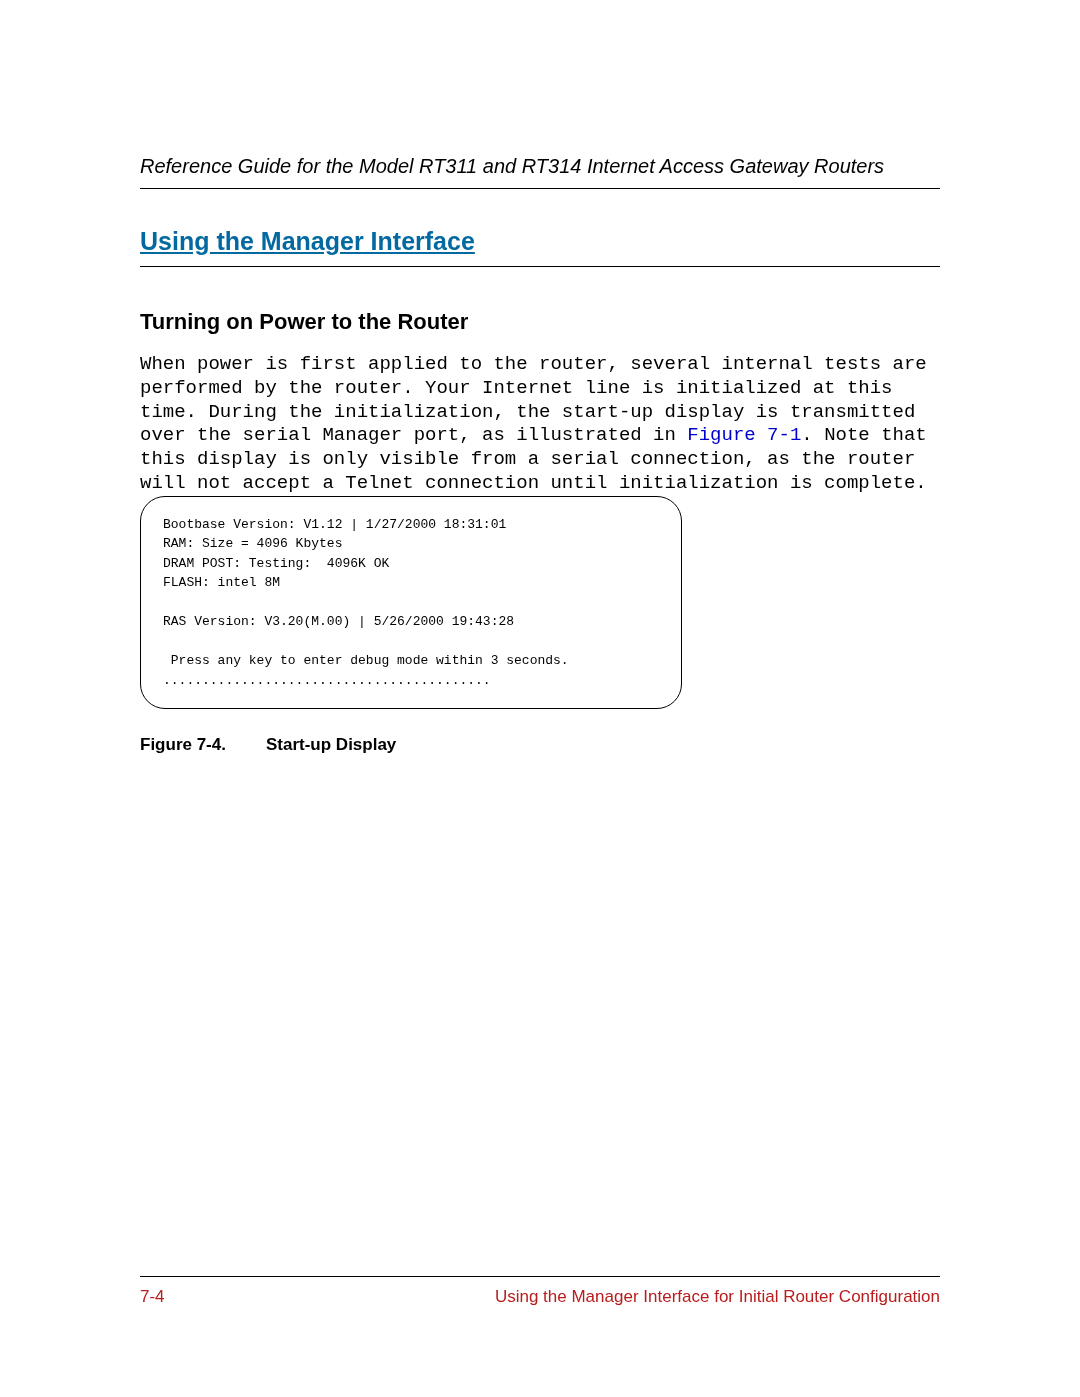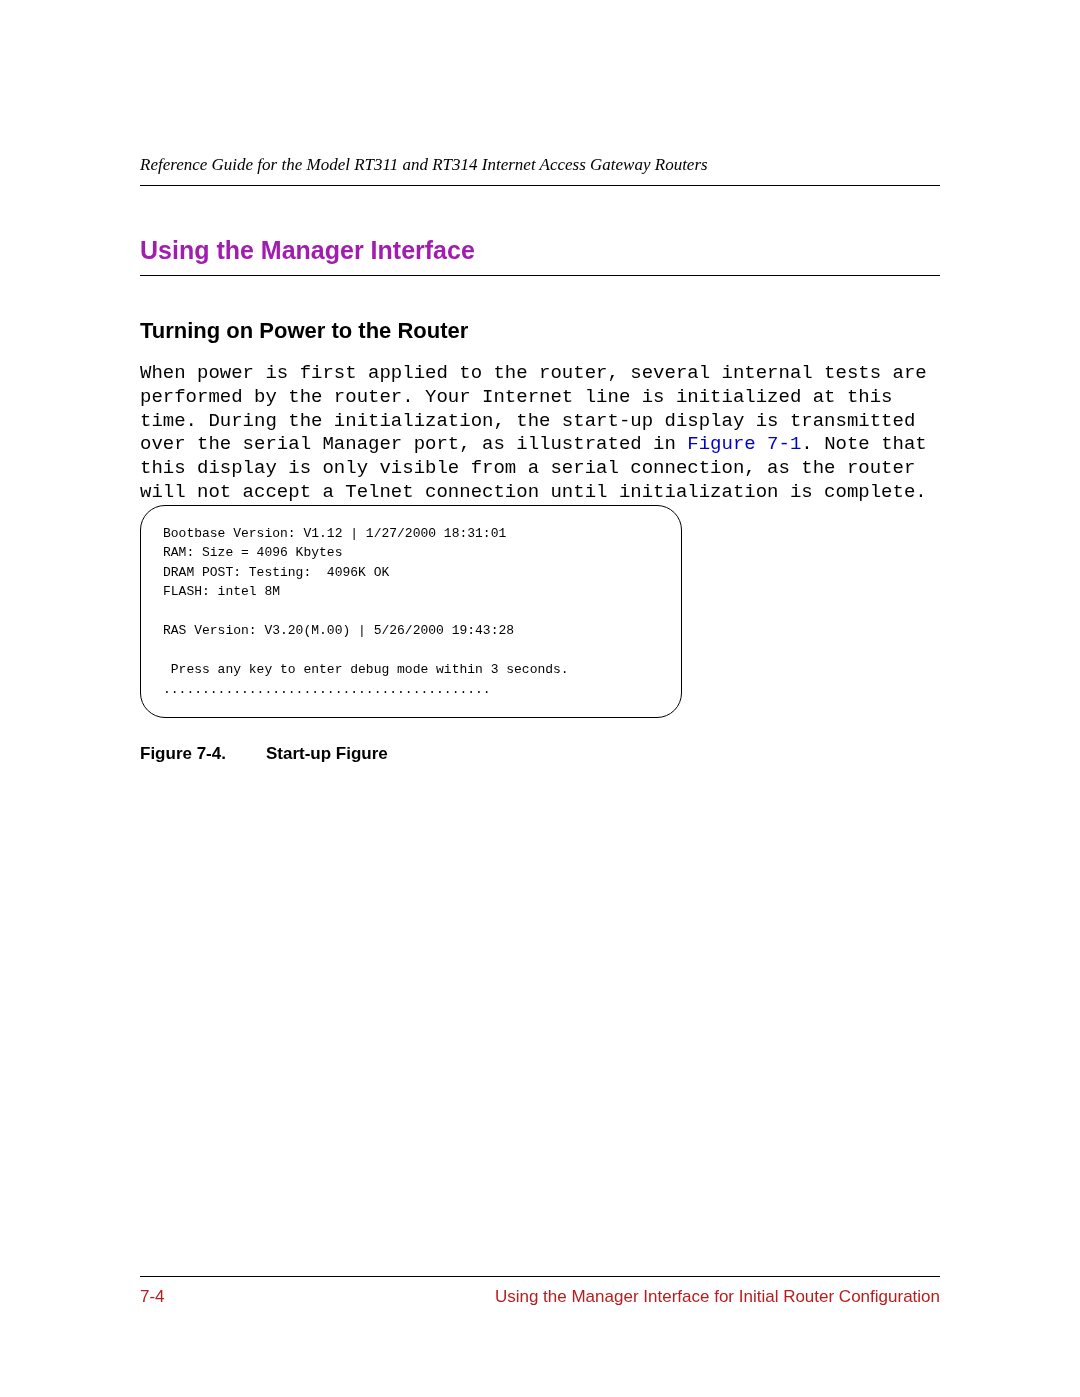--- a/index.html
+++ b/index.html
@@ -12,35 +12,36 @@
       height: 1397px;
       background: #ffffff;
       font-family: Georgia, 'Times New Roman', serif;
       position: relative;
     }
     .page {
       padding: 155px 140px 0 140px;
     }
     .header-title {
       font-style: italic;
-      font-family: Liberation Serif, serif;
-      font-size: 17px;
+      font-family: Liberation Sans, sans-serif;
+      font-size: 20px;
       color: #000;
       border-bottom: 1.5px solid #000;
       padding-bottom: 10px;
-      margin-bottom: 50px;
+      margin-bottom: 38px;
     }
     .section-title {
       font-family: Arial, Helvetica, sans-serif;
       font-weight: bold;
       font-size: 25px;
-      color: #a21caf;
+      color: #0369a1;
       border-bottom: 1.5px solid #000;
       padding-bottom: 10px;
       margin-bottom: 42px;
+      text-decoration: underline;
     }
     .subsection-title {
       font-family: Arial, Helvetica, sans-serif;
       font-weight: bold;
       font-size: 22px;
       color: #000;
       margin-bottom: 18px;
     }
     .body-text {
       font-family: Liberation Mono, monospace;
@@ -105,20 +106,20 @@
 RAM: Size = 4096 Kbytes
 DRAM POST: Testing:  4096K OK
 FLASH: intel 8M
 
 RAS Version: V3.20(M.00) | 5/26/2000 19:43:28
 
  Press any key to enter debug mode within 3 seconds.
 ..........................................</div>
 
   <div class="figure-caption">
-    <span class="figure-label">Figure 7-4.</span><span>Start-up Figure</span>
+    <span class="figure-label">Figure 7-4.</span><span>Start-up Display</span>
   </div>
 </div>
 
 <div class="footer">
   <span>7-4</span>
   <span>Using the Manager Interface for Initial Router Configuration</span>
 </div>
 
 </body></html>

